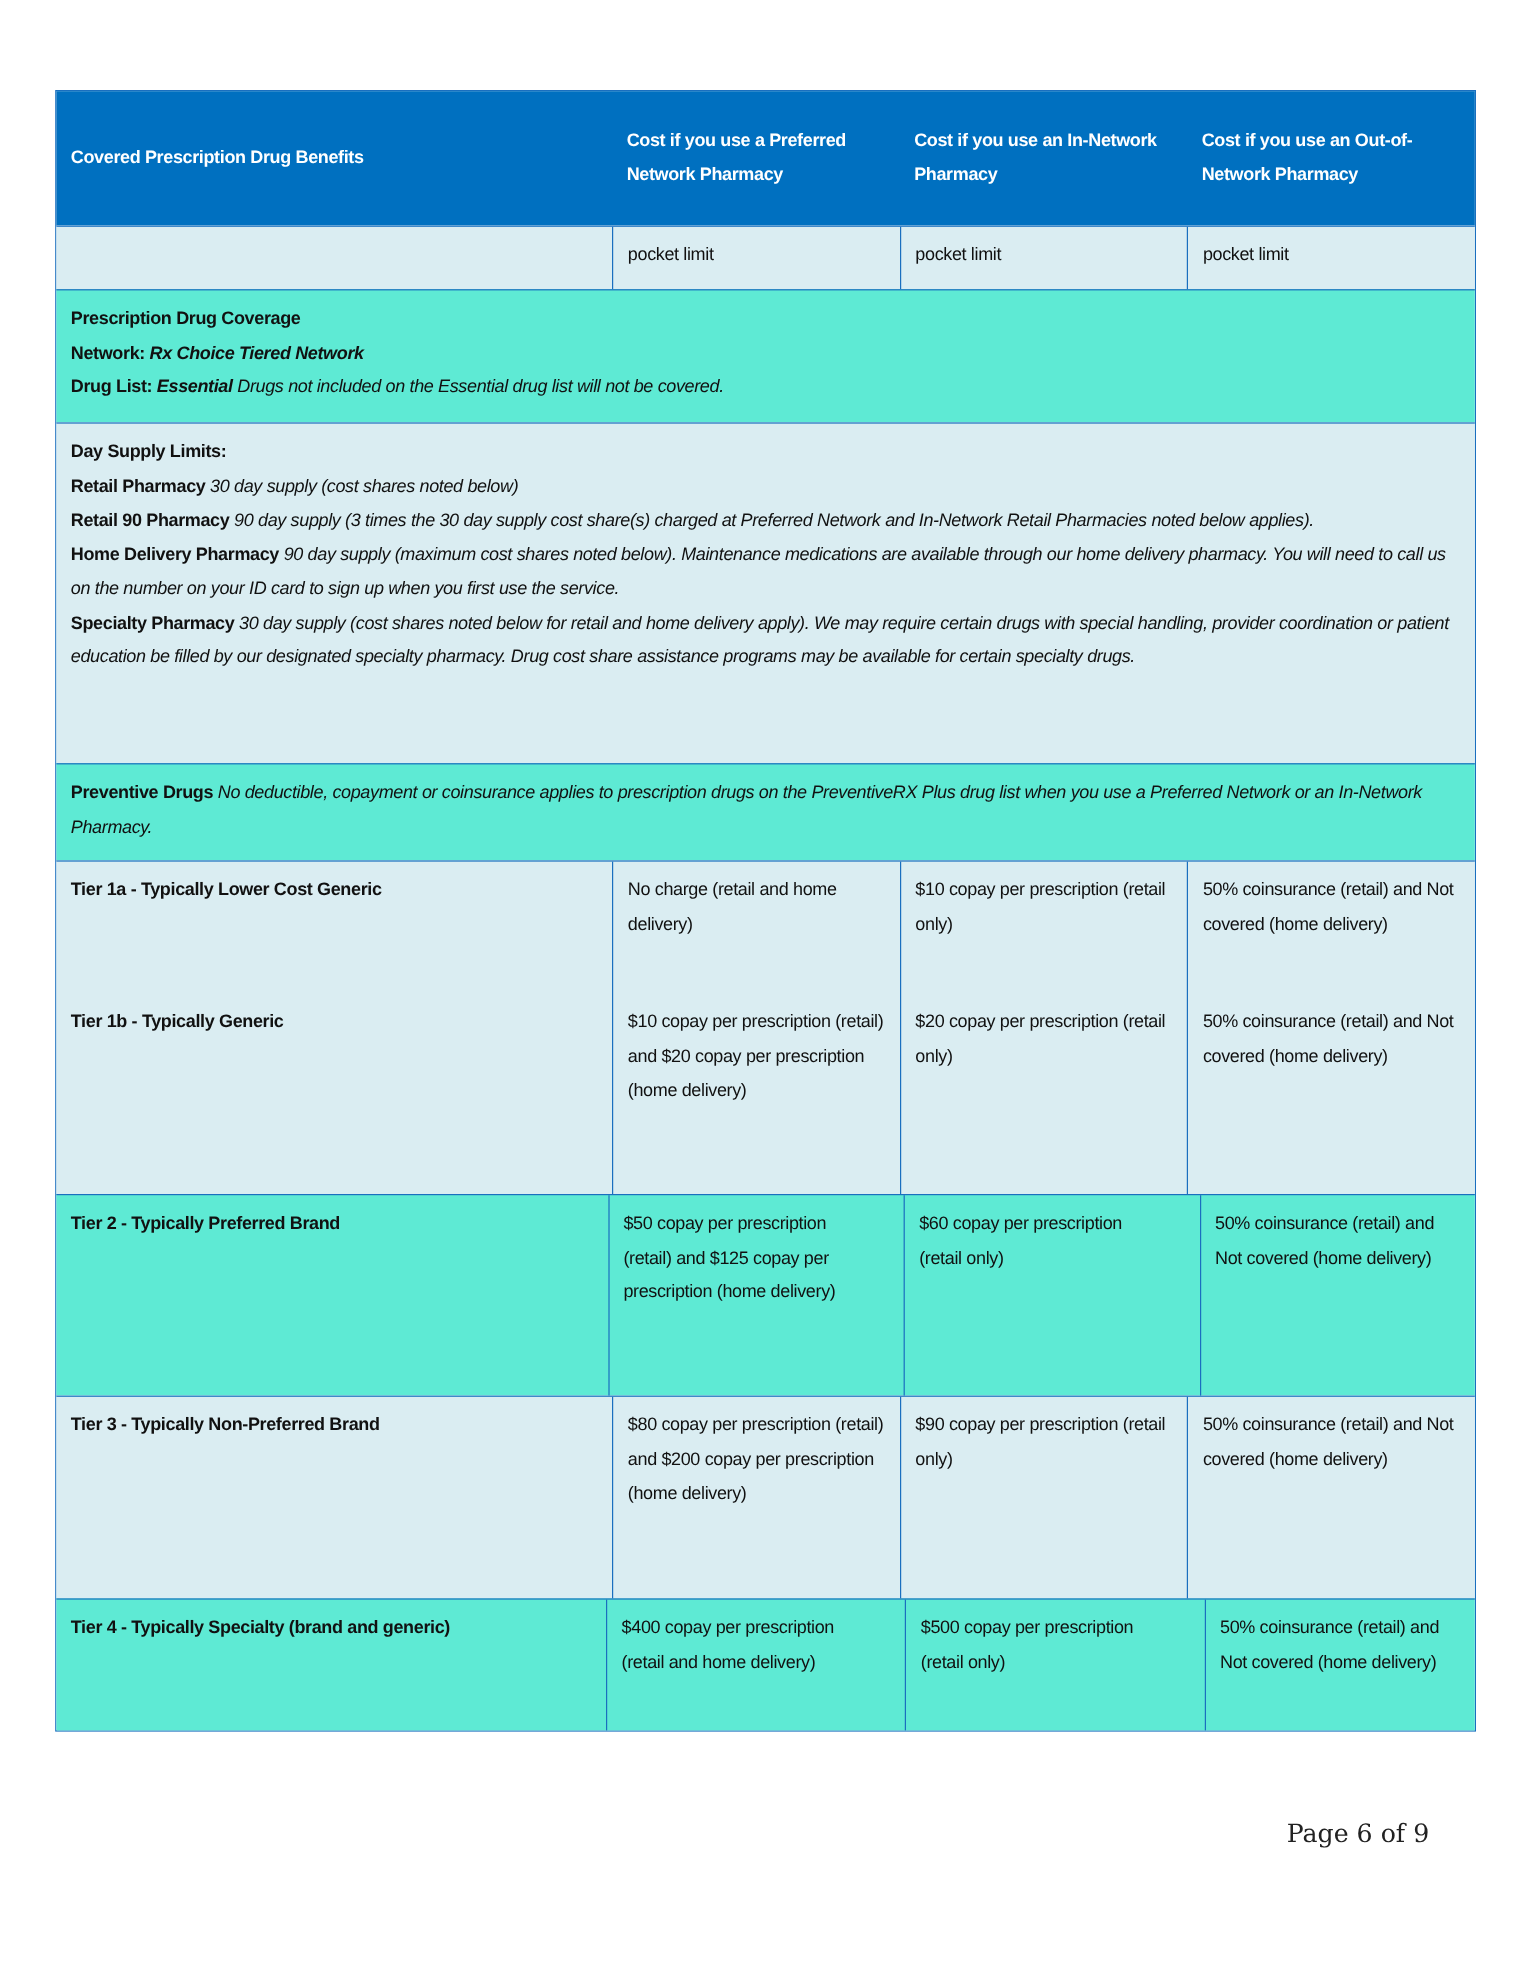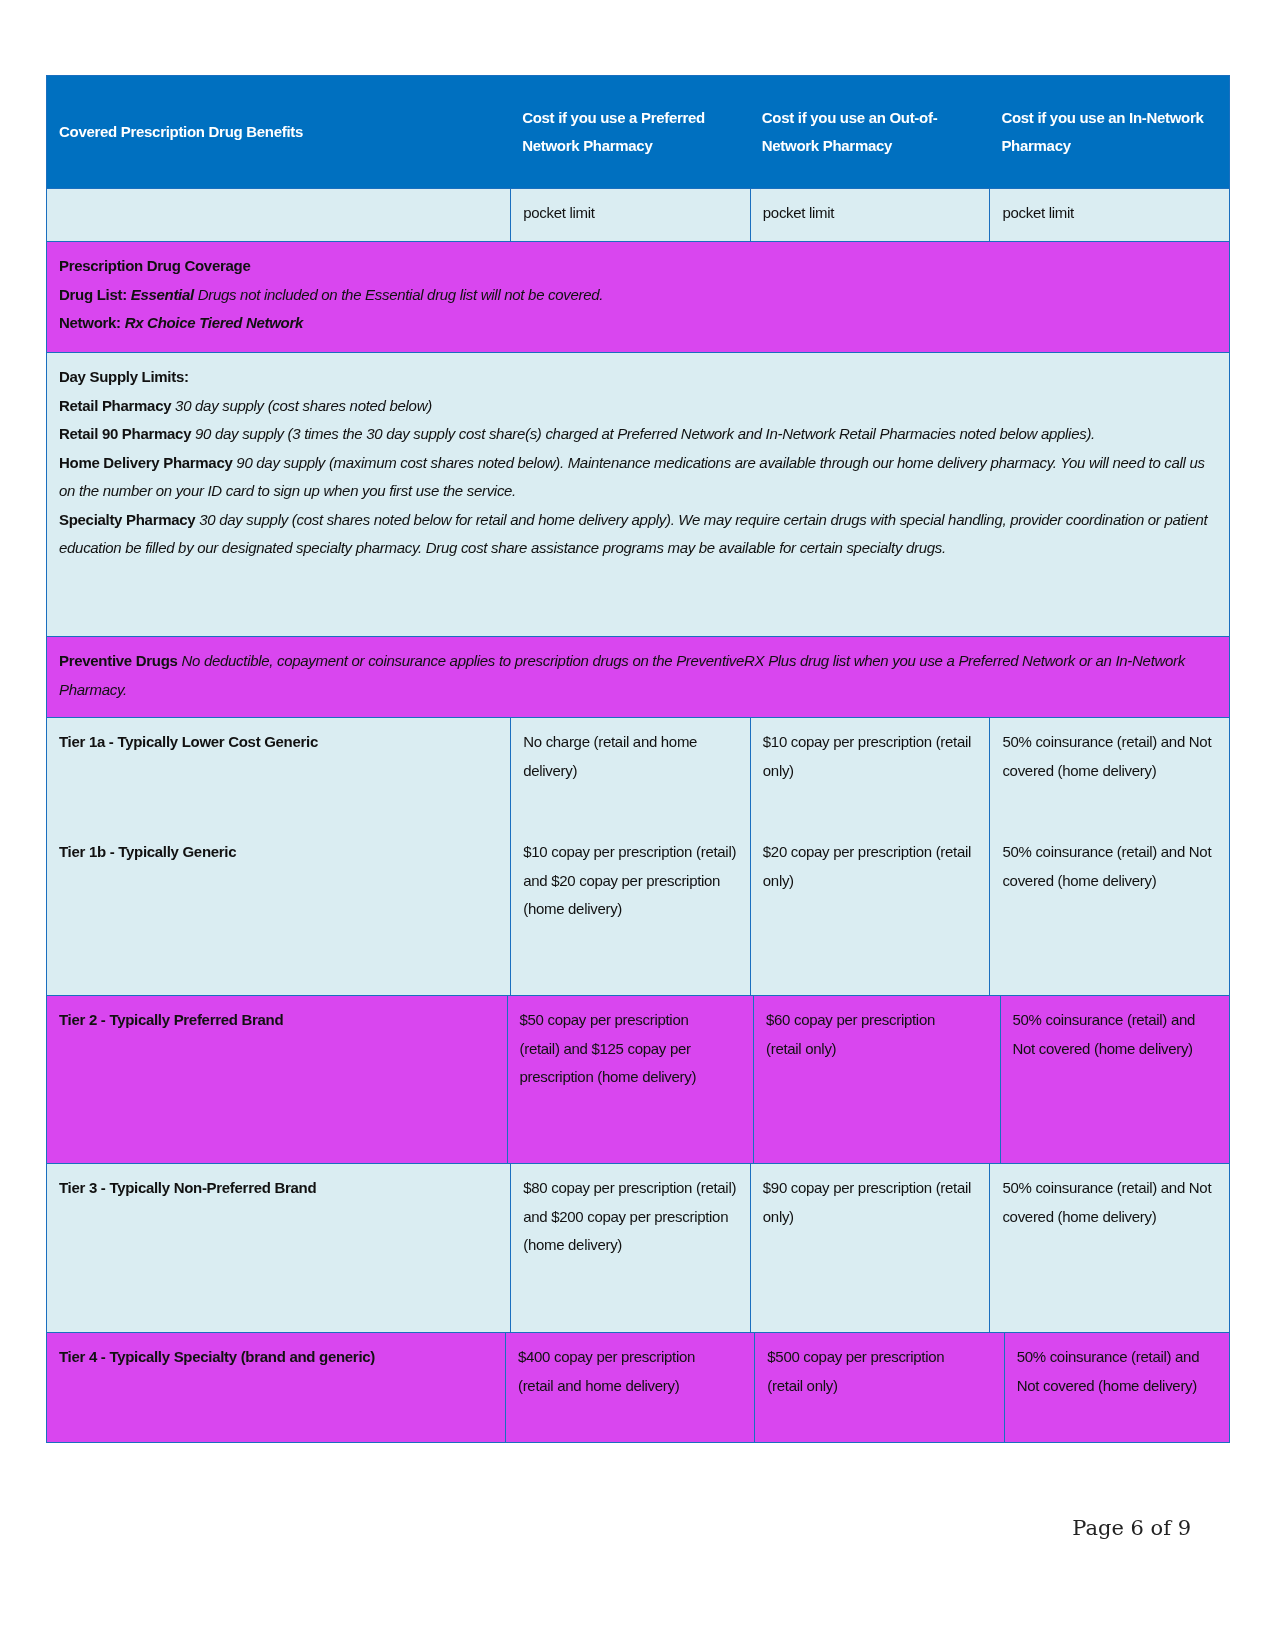--- a/index.html
+++ b/index.html
@@ -20,54 +20,54 @@
   }
   .c1 { width: 464px; }
   .c2 { width: 240px; border-left: 1.5px solid #1a6fbf; }
   .c3 { width: 240px; border-left: 1.5px solid #1a6fbf; }
   .c4 { width: 240px; border-left: 1.5px solid #1a6fbf; }
   .full { width: 100%; }
   .hdr { background: #0070c0; color: #fff; font-weight: bold; height: 112px; }
   .hdr .cell { display: flex; align-items: center; padding-top: 4px; padding-bottom: 4px; }
   .hdr .c2, .hdr .c3, .hdr .c4 { border-left: none; }
   .light { background: #daedf2; }
-  .white { background: #d946ef; }
+  .white { background: #5eead4; }
   .b { font-weight: bold; }
   .i { font-style: italic; }
   .tierblock { margin-bottom: 50px; }
   .tierblock:last-child { margin-bottom: 0; }
   .pagenum {
     position: absolute; right: 84px; top: 1516px;
     font-family: "DejaVu Serif", serif; font-size: 21px; color: #222;
   }
 </style>
 </head>
 <body>
 
 <div class="table">
 
   <div class="row hdr">
     <div class="cell c1">Covered Prescription Drug Benefits</div>
     <div class="cell c2">Cost if you use a Preferred Network Pharmacy</div>
+    <div class="cell c3">Cost if you use an In-Network Pharmacy</div>
     <div class="cell c4">Cost if you use an Out-of-Network Pharmacy</div>
-    <div class="cell c3">Cost if you use an In-Network Pharmacy</div>
   </div>
 
   <div class="row light" style="height:53px;">
     <div class="cell c1"></div>
     <div class="cell c2">pocket limit</div>
     <div class="cell c3">pocket limit</div>
     <div class="cell c4">pocket limit</div>
   </div>
 
   <div class="row white" style="height:111px;">
     <div class="cell full">
       <div class="b">Prescription Drug Coverage</div>
+      <div><span class="b">Network: </span><span class="b i">Rx Choice Tiered Network</span></div>
       <div><span class="b">Drug List: </span><span class="b i">Essential</span><span class="i"> Drugs not included on the Essential drug list will not be covered.</span></div>
-      <div><span class="b">Network: </span><span class="b i">Rx Choice Tiered Network</span></div>
     </div>
   </div>
 
   <div class="row light" style="height:284px;">
     <div class="cell full">
       <div class="b">Day Supply Limits:</div>
       <div><span class="b">Retail Pharmacy</span><span class="i"> 30 day supply (cost shares noted below)</span></div>
       <div><span class="b">Retail 90 Pharmacy</span><span class="i"> 90 day supply (3 times the 30 day supply cost share(s) charged at Preferred Network and In-Network Retail Pharmacies noted below applies).</span></div>
       <div><span class="b">Home Delivery Pharmacy</span><span class="i"> 90 day supply (maximum cost shares noted below). Maintenance medications are available through our home delivery pharmacy. You will need to call us on the number on your ID card to sign up when you first use the service.</span></div>
       <div><span class="b">Specialty Pharmacy</span><span class="i"> 30 day supply (cost shares noted below for retail and home delivery apply). We may require certain drugs with special handling, provider coordination or patient education be filled by our designated specialty pharmacy. Drug cost share assistance programs may be available for certain specialty drugs.</span></div>

